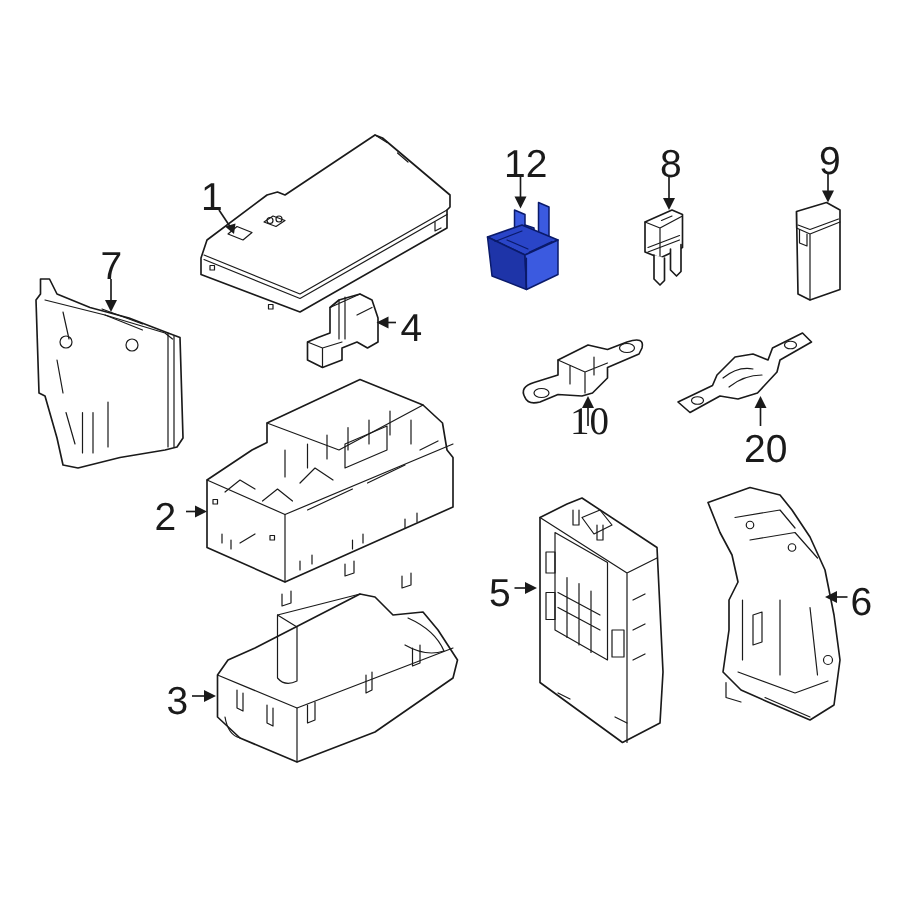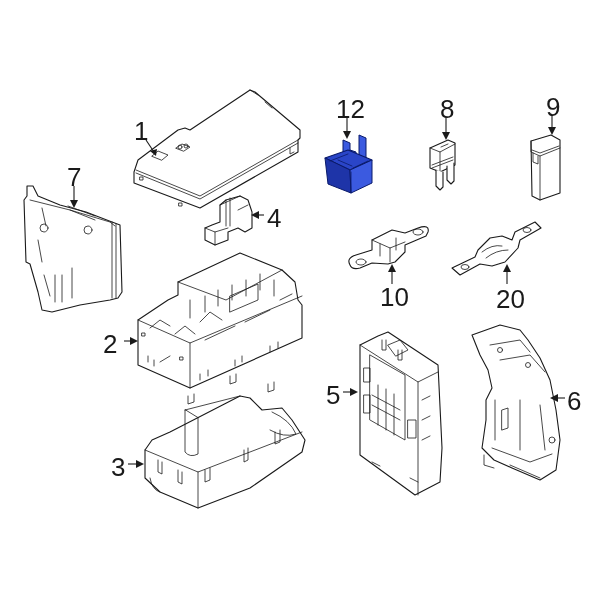--- a/index.html
+++ b/index.html
@@ -192,15 +192,15 @@
 
 <div class="callout" style="left:134px;top:118px;">1</div>
 <div class="callout" style="left:103px;top:331px;">2</div>
 <div class="callout" style="left:111px;top:454px;">3</div>
 <div class="callout" style="left:267px;top:205px;">4</div>
 <div class="callout" style="left:326px;top:382px;">5</div>
 <div class="callout" style="left:567px;top:388px;">6</div>
 <div class="callout" style="left:67px;top:164px;">7</div>
 <div class="callout" style="left:440px;top:96px;">8</div>
 <div class="callout" style="left:546px;top:94px;">9</div>
-<div class="callout" style="left:380px;top:284px;">10</div>
+<div class="callout" style="left:380px;top:268px;font-family:Liberation Serif, serif;">10</div>
 <div class="callout" style="left:496px;top:286px;">20</div>
 <div class="callout" style="left:336px;top:96px;">12</div>
 
 </body></html>

